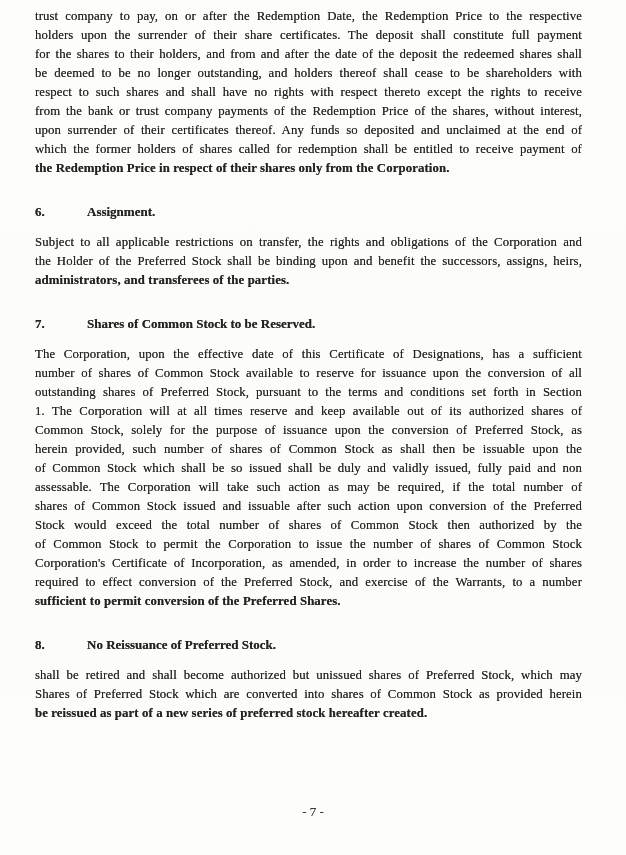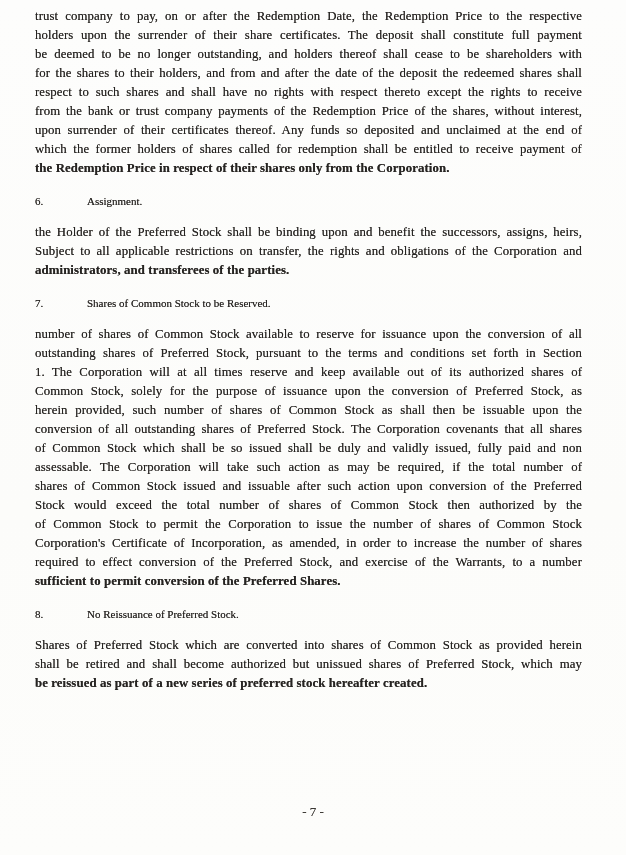--- a/index.html
+++ b/index.html
@@ -28,23 +28,23 @@
     font-size: 12.8px;
     line-height: 19px;
     letter-spacing: 0.1px;
     white-space: nowrap;
     text-align: justify;
     text-align-last: justify;
     text-shadow: 0 0 0.45px rgba(62, 58, 54, 0.8);
   }
   .line.last { text-align-last: left; font-weight: bold; }
   .heading {
-    margin: 14px 0 12px 0;
-    font-weight: normal;
-    font-size: 11px;
+    margin: 24px 0 12px 0;
+    font-weight: bold;
+    font-size: 13px;
     line-height: 19px;
     text-shadow: 0 0 0.45px rgba(62, 58, 54, 0.8);
   }
   .heading .num { display: inline-block; width: 52px; }
   .footer {
     position: absolute;
     top: 804px;
     left: 0;
     width: 100%;
     text-align: center;
@@ -54,52 +54,52 @@
   }
 </style>
 </head>
 <body>
 
 <div class="page">
   <div class="content" id="doc">
       <div class="para">
         <div class="line">trust company to pay, on or after the Redemption Date, the Redemption Price to the respective</div>
         <div class="line">holders upon the surrender of their share certificates.  The deposit shall constitute full payment</div>
+        <div class="line">for the shares to their holders, and from and after the date of the deposit the redeemed shares shall</div>
         <div class="line">be deemed to be no longer outstanding, and holders thereof shall cease to be shareholders with</div>
-        <div class="line">for the shares to their holders, and from and after the date of the deposit the redeemed shares shall</div>
         <div class="line">respect to such shares and shall have no rights with respect thereto except the rights to receive</div>
         <div class="line">from the bank or trust company payments of the Redemption Price of the shares, without interest,</div>
         <div class="line">upon surrender of their certificates thereof.  Any funds so deposited and unclaimed at the end of</div>
         <div class="line">which the former holders of shares called for redemption shall be entitled to receive payment of</div>
         <div class="line last">the Redemption Price in respect of their shares only from the Corporation.</div>
       </div>
       <div class="heading"><span class="num">6.</span><span class="title">Assignment.</span></div>
       <div class="para">
+        <div class="line">Subject to all applicable restrictions on transfer,  the rights and obligations of the Corporation and</div>
         <div class="line">the Holder of the Preferred Stock shall be binding upon and benefit the successors, assigns, heirs,</div>
-        <div class="line">Subject to all applicable restrictions on transfer,  the rights and obligations of the Corporation and</div>
         <div class="line last">administrators, and transferees of the parties.</div>
       </div>
       <div class="heading"><span class="num">7.</span><span class="title">Shares of Common Stock to be Reserved.</span></div>
       <div class="para">
+        <div class="line">The Corporation, upon the effective date of this Certificate of Designations, has a sufficient</div>
         <div class="line">number of shares of Common Stock available to reserve for issuance upon the conversion of all</div>
         <div class="line">outstanding shares of Preferred Stock, pursuant to the terms and conditions set forth in Section</div>
         <div class="line">1.  The Corporation will at all times reserve and keep available out of its authorized shares of</div>
         <div class="line">Common Stock, solely for the purpose of issuance upon the conversion of Preferred Stock, as</div>
         <div class="line">herein provided, such number of shares of Common Stock as shall then be issuable upon the</div>
-        <div class="line">conversion of all outstanding shares of Preferred Stock.  The Corporation covenants that all shares</div>
         <div class="line">of Common Stock which shall be so issued shall be duly and validly issued, fully paid and non</div>
         <div class="line">assessable.  The Corporation will take such action as may be required, if the total number of</div>
         <div class="line">shares of Common Stock issued and issuable after such action upon conversion of the Preferred</div>
         <div class="line">Stock would exceed the total number of shares of Common Stock then authorized by the</div>
         <div class="line">of Common Stock to permit the Corporation to issue the number of shares of Common Stock</div>
         <div class="line">Corporation's Certificate of Incorporation, as amended, in order to increase the number of shares</div>
         <div class="line">required to effect conversion of the Preferred Stock, and exercise of the Warrants, to a number</div>
         <div class="line last">sufficient to permit conversion of the Preferred Shares.</div>
       </div>
       <div class="heading"><span class="num">8.</span><span class="title">No Reissuance of Preferred Stock.</span></div>
       <div class="para">
+        <div class="line">shall be retired and shall become authorized but unissued shares of Preferred Stock, which may</div>
         <div class="line">Shares of Preferred Stock which are converted into shares of Common Stock as provided herein</div>
-        <div class="line">shall be retired and shall become authorized but unissued shares of Preferred Stock, which may</div>
         <div class="line last">be reissued as part of a new series of preferred stock hereafter created.</div>
       </div>
     </div>
   <div class="footer">- 7 -</div>
 </div>
 
 </body></html>

